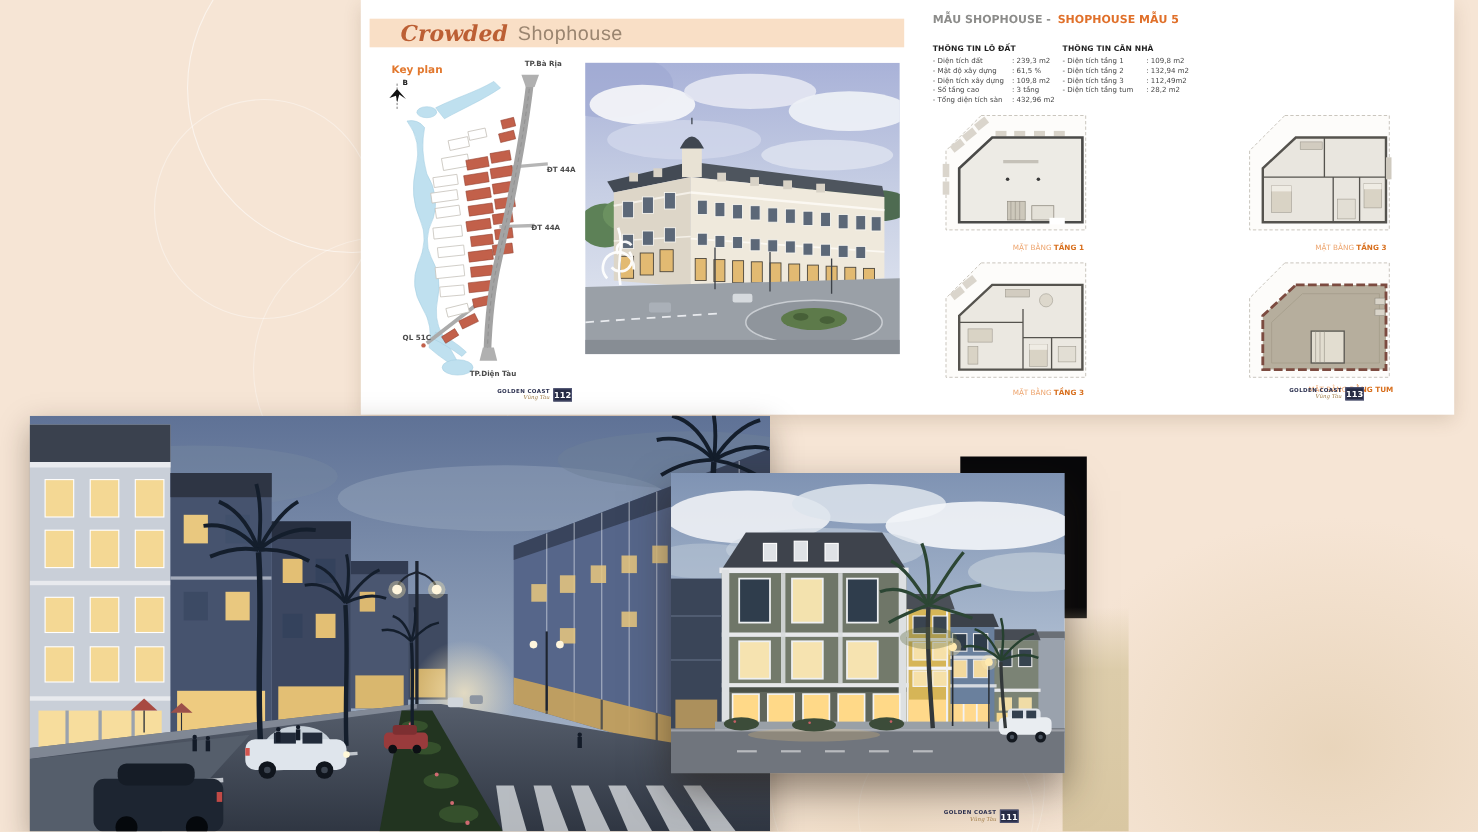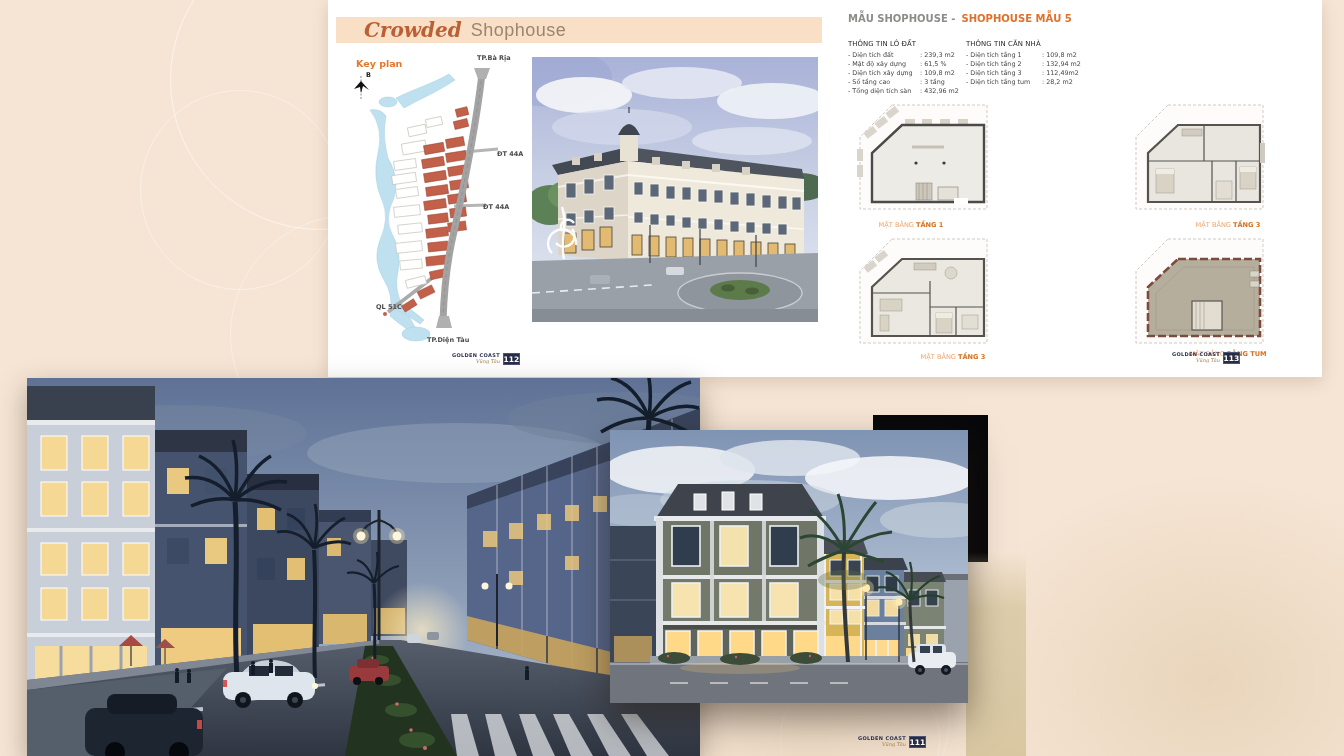--- a/index.html
+++ b/index.html
@@ -13,28 +13,28 @@
 .t-script{font-family:"DejaVu Serif",serif;font-style:italic;font-weight:bold;font-size:20px;color:#bc5f34;margin-right:9px}
 .t-reg{font-family:"Liberation Sans","DejaVu Sans",sans-serif;font-size:18px;color:#9a8570;letter-spacing:.5px}
 .kp-title{position:absolute;left:356px;top:58px;font-size:9.5px;font-weight:bold;color:#e2782e}
 .maplabel{position:absolute;font-size:6.5px;font-weight:bold;color:#4b4b4b;white-space:nowrap}
 .north-b{position:absolute;left:366px;top:71px;font-size:6.5px;font-weight:bold;color:#222}
 
 .rtitle{position:absolute;left:848px;top:13px;font-size:10px;white-space:nowrap}
 .rt1{color:#8c8c8a;font-weight:bold}
 .rt2{color:#e0702a;font-weight:bold;margin-left:3px}
 .specs{position:absolute;font-size:6.4px;color:#474747;line-height:1.2}
-.specs h4{font-size:6.9px;color:#1f1f1f;margin-bottom:3.5px;font-weight:normal;letter-spacing:.1px}
+.specs h4{font-size:6.9px;color:#1f1f1f;margin-bottom:3.5px;font-weight:bold;letter-spacing:.1px}
 .specs .row{display:grid;grid-template-columns:72px auto;margin-bottom:1.4px;white-space:nowrap}
 .specs.house .row{grid-template-columns:76px auto}
 .plan-label{position:absolute;text-align:center;font-size:6.6px;white-space:nowrap}
 .plan-label .p1{color:#eda46d}
 .plan-label .p2{color:#d8701f;font-weight:bold;margin-left:2px}
 
-.footer{position:absolute;display:flex;align-items:flex-start;gap:3px}
+.footer{position:absolute;display:flex;align-items:flex-end;gap:3px}
 .brand{text-align:right;line-height:1.1}
 .brand .b1{display:block;font-size:5px;font-weight:bold;letter-spacing:.35px;color:#2c3150}
 .brand .b2{display:block;font-size:5px;font-style:italic;color:#a07d48;font-family:"DejaVu Serif",serif}
 .pagebox{width:17px;height:12px;background:#272c45;color:#fff;font-size:7.5px;font-weight:bold;display:flex;align-items:center;justify-content:center;border:1px solid #4d5273}
 
 .black-rect{position:absolute;left:873px;top:415px;width:115px;height:147px;background:#08080a}
 .tan-band{position:absolute;left:966px;top:552px;width:60px;height:204px;background:linear-gradient(180deg,rgba(224,206,175,0),#ddcdab 28%,#d9c7a2)}
 .photo{position:absolute}
 .photo.night{left:27px;top:378px;width:673px;height:378px;box-shadow:0 10px 26px rgba(40,28,15,.35)}
 .photo.dusk{left:610px;top:430px;width:358px;height:273px;box-shadow:0 16px 34px rgba(35,25,15,.5)}
@@ -126,21 +126,21 @@
     <path d="M146,8 C140,60 128,120 117,170 C110,200 108,225 107,255" stroke="#8e8e8e" stroke-width="0.8" fill="none" stroke-dasharray="4,3"></path>
     <polygon points="138,2 154,2 150,13 142,13" fill="#b0b0b0"></polygon>
     <polygon points="100,262 116,262 113,250 103,250" fill="#b0b0b0"></polygon>
     <circle cx="49" cy="248" r="2" fill="#c2604a"></circle>
   </svg>
 </div>
 
 <span class="maplabel" style="left:477px;top:54px">TP.Bà Rịa</span>
 <span class="maplabel" style="left:497px;top:150px">ĐT 44A</span>
 <span class="maplabel" style="left:483px;top:203px">ĐT 44A</span>
-<span class="maplabel" style="left:376px;top:303px">QL 51C</span>
+<span class="maplabel" style="left:366px;top:303px">QL 51C</span>
 <span class="maplabel" style="left:427px;top:336px">TP.Diện Tàu</span>
 
 <div class="svgbox" style="left:532px;top:57px;width:286px;height:265px">
   <svg viewBox="0 0 286 265" preserveAspectRatio="none">
     <defs>
       <linearGradient id="sky1" x1="0" y1="0" x2="0" y2="1">
         <stop offset="0" stop-color="#a9b2d8"></stop>
           <stop offset="0.45" stop-color="#c7cfe4"></stop>
           <stop offset="1" stop-color="#e6eaf2"></stop>
       </linearGradient>
@@ -329,21 +329,21 @@
     <rect x="60" y="80" width="16" height="17" fill="#cdc8bb" stroke="#8f8a7f" stroke-width="0.6"></rect>
     <g stroke="#8f8a7f" stroke-width="0.5">
         <line x1="63" y1="80" x2="63" y2="97"></line>
         <line x1="67" y1="80" x2="67" y2="97"></line>
         <line x1="71" y1="80" x2="71" y2="97"></line>
       </g>
     <rect x="82" y="84" width="20" height="13" fill="#e4e1d8" stroke="#8f8a7f" stroke-width="0.7"></rect>
     <rect x="98" y="95" width="14" height="6" fill="#ffffff"></rect>
   </svg>
 </div>
-<div class="plan-label" style="left:844px;top:221px;width:134px">
+<div class="plan-label" style="left:886px;top:221px;width:134px">
   <span class="p1">MẶT BẰNG</span><span class="p2">TẦNG 1</span>
 </div>
 
 <div class="svgbox" style="left:1130px;top:103px;width:136px;height:112px">
   <svg viewBox="0 0 136 112">
     <polygon points="38,2 133,2 133,106 6,106 6,34" fill="#fdfcfa" stroke="#c3beb5" stroke-width="0.8" stroke-dasharray="3,2"></polygon>
     <polygon points="48,22 130,22 130,99 18,99 18,50" fill="#e9e6df" stroke="#55534e" stroke-width="2.2"></polygon>
     <g stroke="#55534e" stroke-width="1.2">
       <line x1="74" y1="22" x2="74" y2="58"></line>
       <line x1="18" y1="58" x2="130" y2="58"></line>

